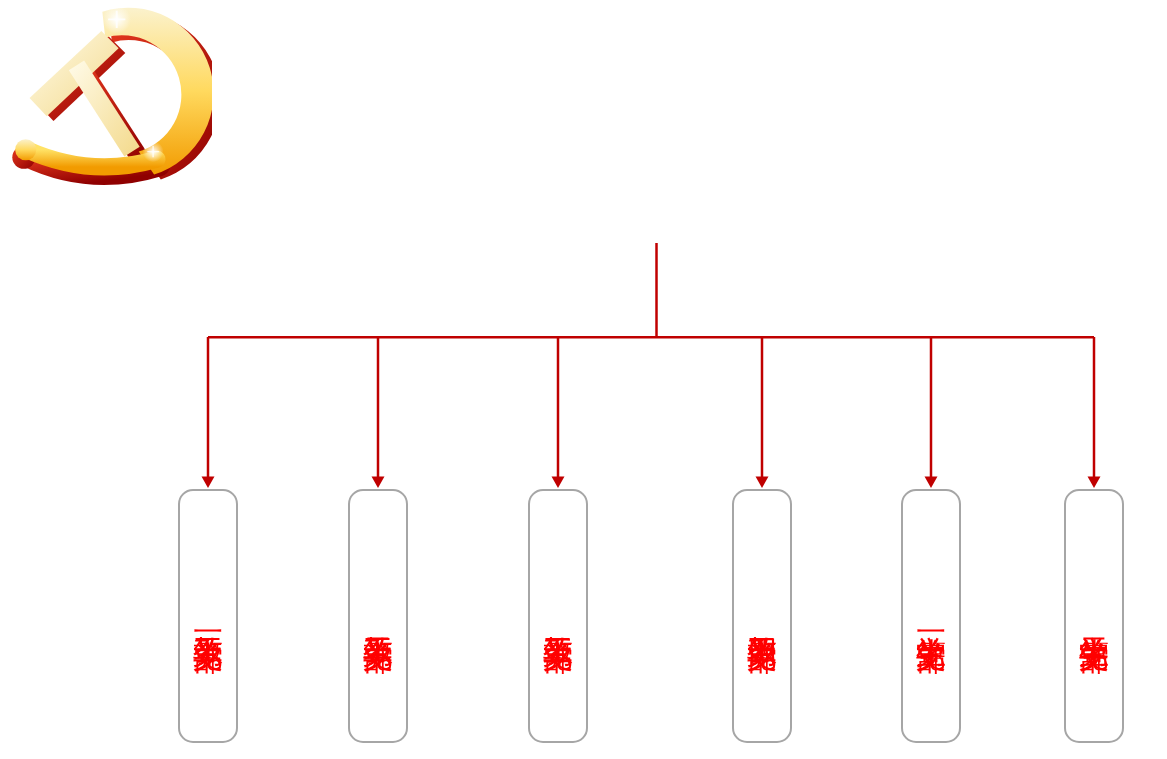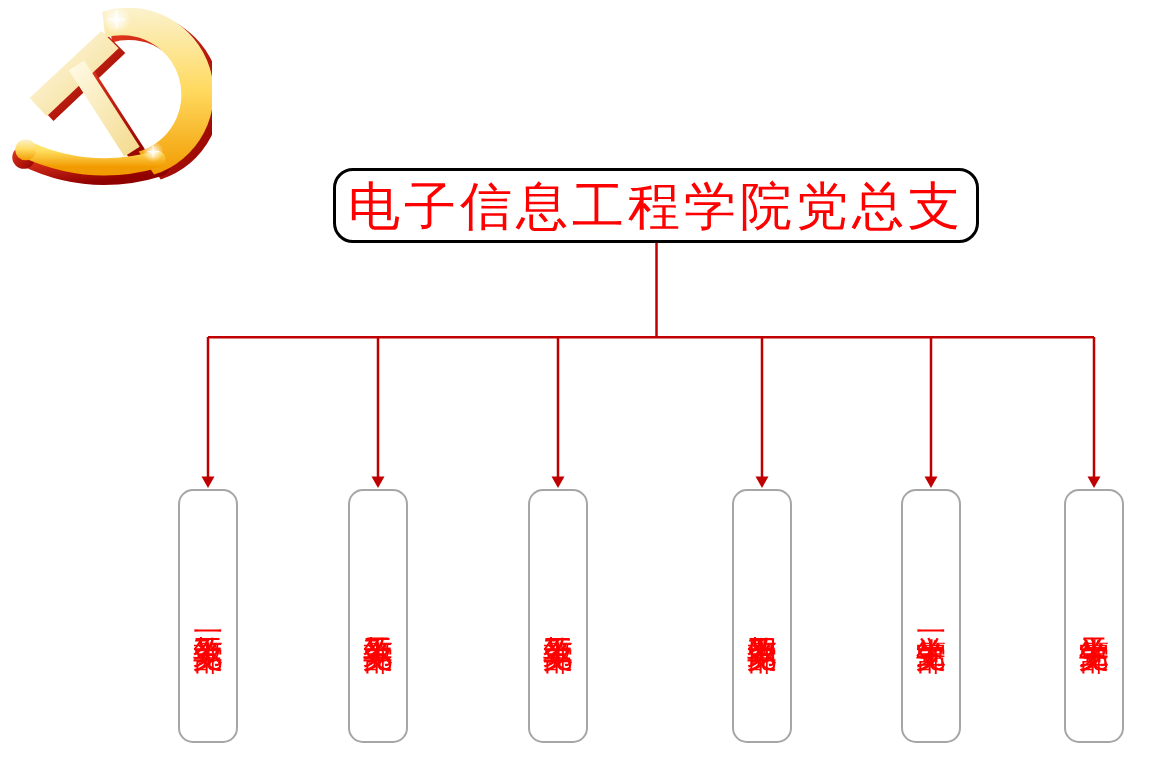--- a/index.html
+++ b/index.html
@@ -118,23 +118,20 @@
     <path fill="url(#gCream)" d="M78,57 L136,147 L120,157 L62,67 Z"></path>
     <path d="M18,150 Q85,180 154,160" style="stroke:url(#gBand);stroke-width:18;stroke-linecap:round;fill:none"></path>
     <circle cx="17" cy="150" r="11" fill="url(#gGold)"></circle>
 
     <circle cx="112" cy="14" r="15" fill="url(#gGlare)"></circle>
     <path d="M112,5 V23 M103,14 H121" stroke="#FFFFFF" stroke-width="2" opacity="0.85"></path>
     <circle cx="150" cy="152" r="11" fill="url(#gGlare)"></circle>
     <path d="M150,146 V158 M144,152 H156" stroke="#FFFFFF" stroke-width="1.5" opacity="0.8"></path>
   </svg>
 
-  <div class="root-box">
-    <span class="root-label">电子信息工程学院党总支</span>
-  </div>
 
   <svg class="connectors" viewBox="0 0 1167 759" aria-hidden="true">
     <path class="conn-line" d="M656.5,243 V337"></path>
     <path class="conn-line" d="M208,337.2 H1094"></path>
     <g>
       <path class="conn-line" d="M208,337 V478"></path>
       <path class="conn-line" d="M378,337 V478"></path>
       <path class="conn-line" d="M558,337 V478"></path>
       <path class="conn-line" d="M762,337 V478"></path>
       <path class="conn-line" d="M931,337 V478"></path>

